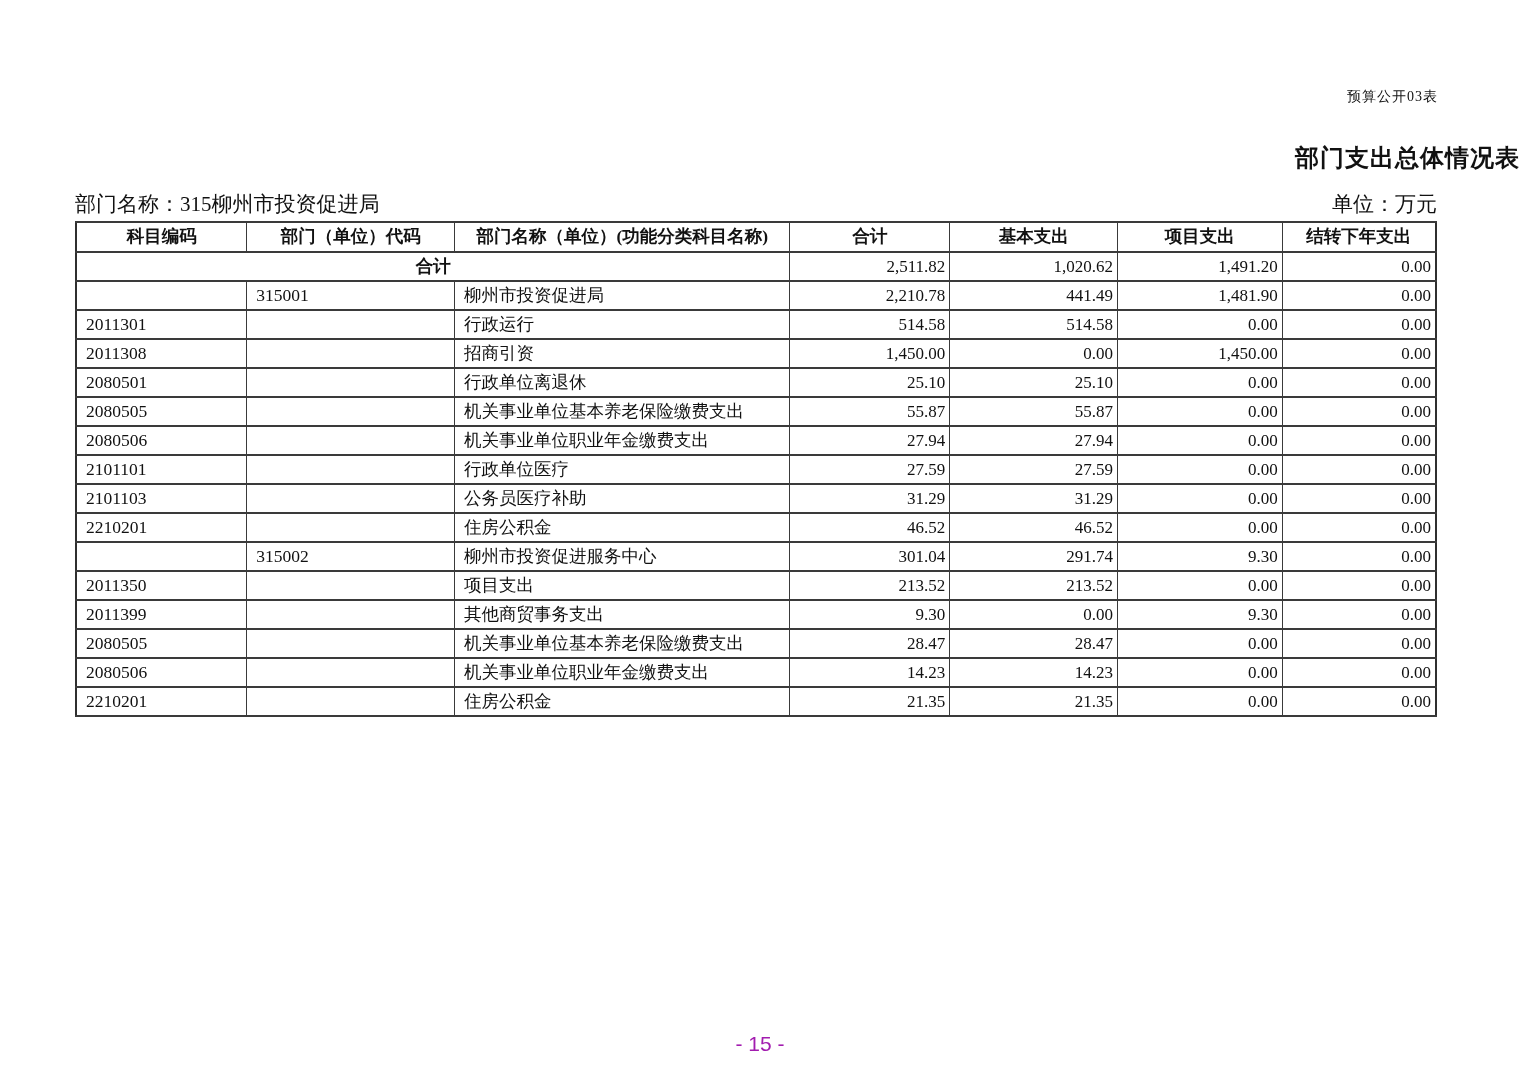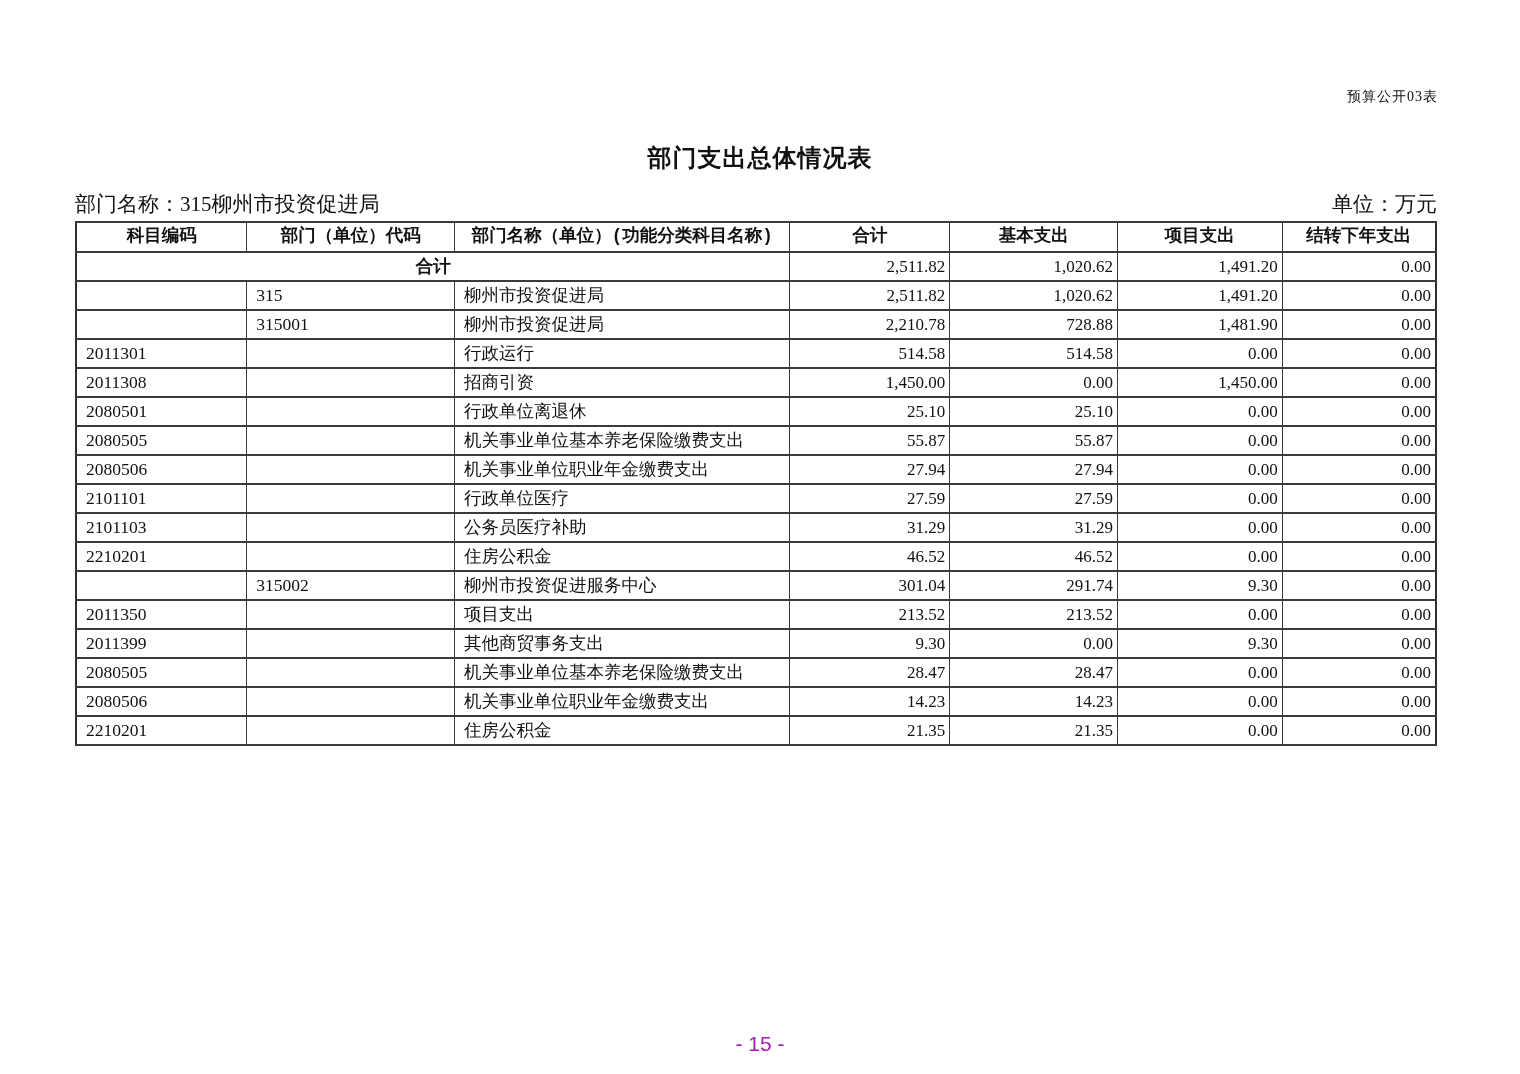--- a/index.html
+++ b/index.html
@@ -16,21 +16,21 @@
   .form-label {
     position: absolute;
     top: 88px; right: 82px;
     font-size: 14px;
     letter-spacing: 1px;
   }
   .doc-title {
     position: absolute;
     top: 142px; left: 0;
     width: 100%;
-    text-align: center;
+    text-align: right;
     font-size: 24px;
     font-weight: bold;
     letter-spacing: 1px;
   }
   .meta-row {
     position: absolute;
     top: 190px; left: 75px;
     width: 1362px;
     display: flex;
     justify-content: space-between;
@@ -58,21 +58,20 @@
     overflow: hidden;
     white-space: nowrap;
     background: #ffffff;
     vertical-align: middle;
   }
   .budget-table th {
     font-weight: bold;
     text-align: center;
     font-size: 17.5px;
     height: 30px;
-    font-family: Liberation Mono, monospace;
   }
   .budget-table td.code { text-align: left; padding-left: 9px; }
   .budget-table td.name { text-align: left; padding-left: 9px; }
   .budget-table td.num  { text-align: right; padding-right: 4px; font-size: 17px; }
   .budget-table td.total-label { text-align: center; font-weight: bold; }
 
   .col-subject   { width: 12.56%; }
   .col-deptcode  { width: 15.27%; }
   .col-name      { width: 24.67%; }
   .col-total     { width: 11.75%; }
@@ -117,35 +116,26 @@
       </tr>
     </thead>
     <tbody>
       <tr>
         <td colspan="3" class="total-label">合计</td>
         <td class="num">2,511.82</td>
         <td class="num">1,020.62</td>
         <td class="num">1,491.20</td>
         <td class="num">0.00</td>
       </tr>
-    <tr>
-    <td class="code"></td>
-    <td class="code">315</td>
-    <td class="name">柳州市投资促进局</td>
-    <td class="num">2,511.82</td>
-    <td class="num">1,020.62</td>
-    <td class="num">1,491.20</td>
-    <td class="num">0.00</td>
-  </tr>
         <tr>
     <td class="code"></td>
     <td class="code">315001</td>
     <td class="name">柳州市投资促进局</td>
     <td class="num">2,210.78</td>
-    <td class="num">728.88</td>
+    <td class="num">441.49</td>
     <td class="num">1,481.90</td>
     <td class="num">0.00</td>
   </tr>
         <tr>
     <td class="code">2011301</td>
     <td class="code"></td>
     <td class="name">行政运行</td>
     <td class="num">514.58</td>
     <td class="num">514.58</td>
     <td class="num">0.00</td>

